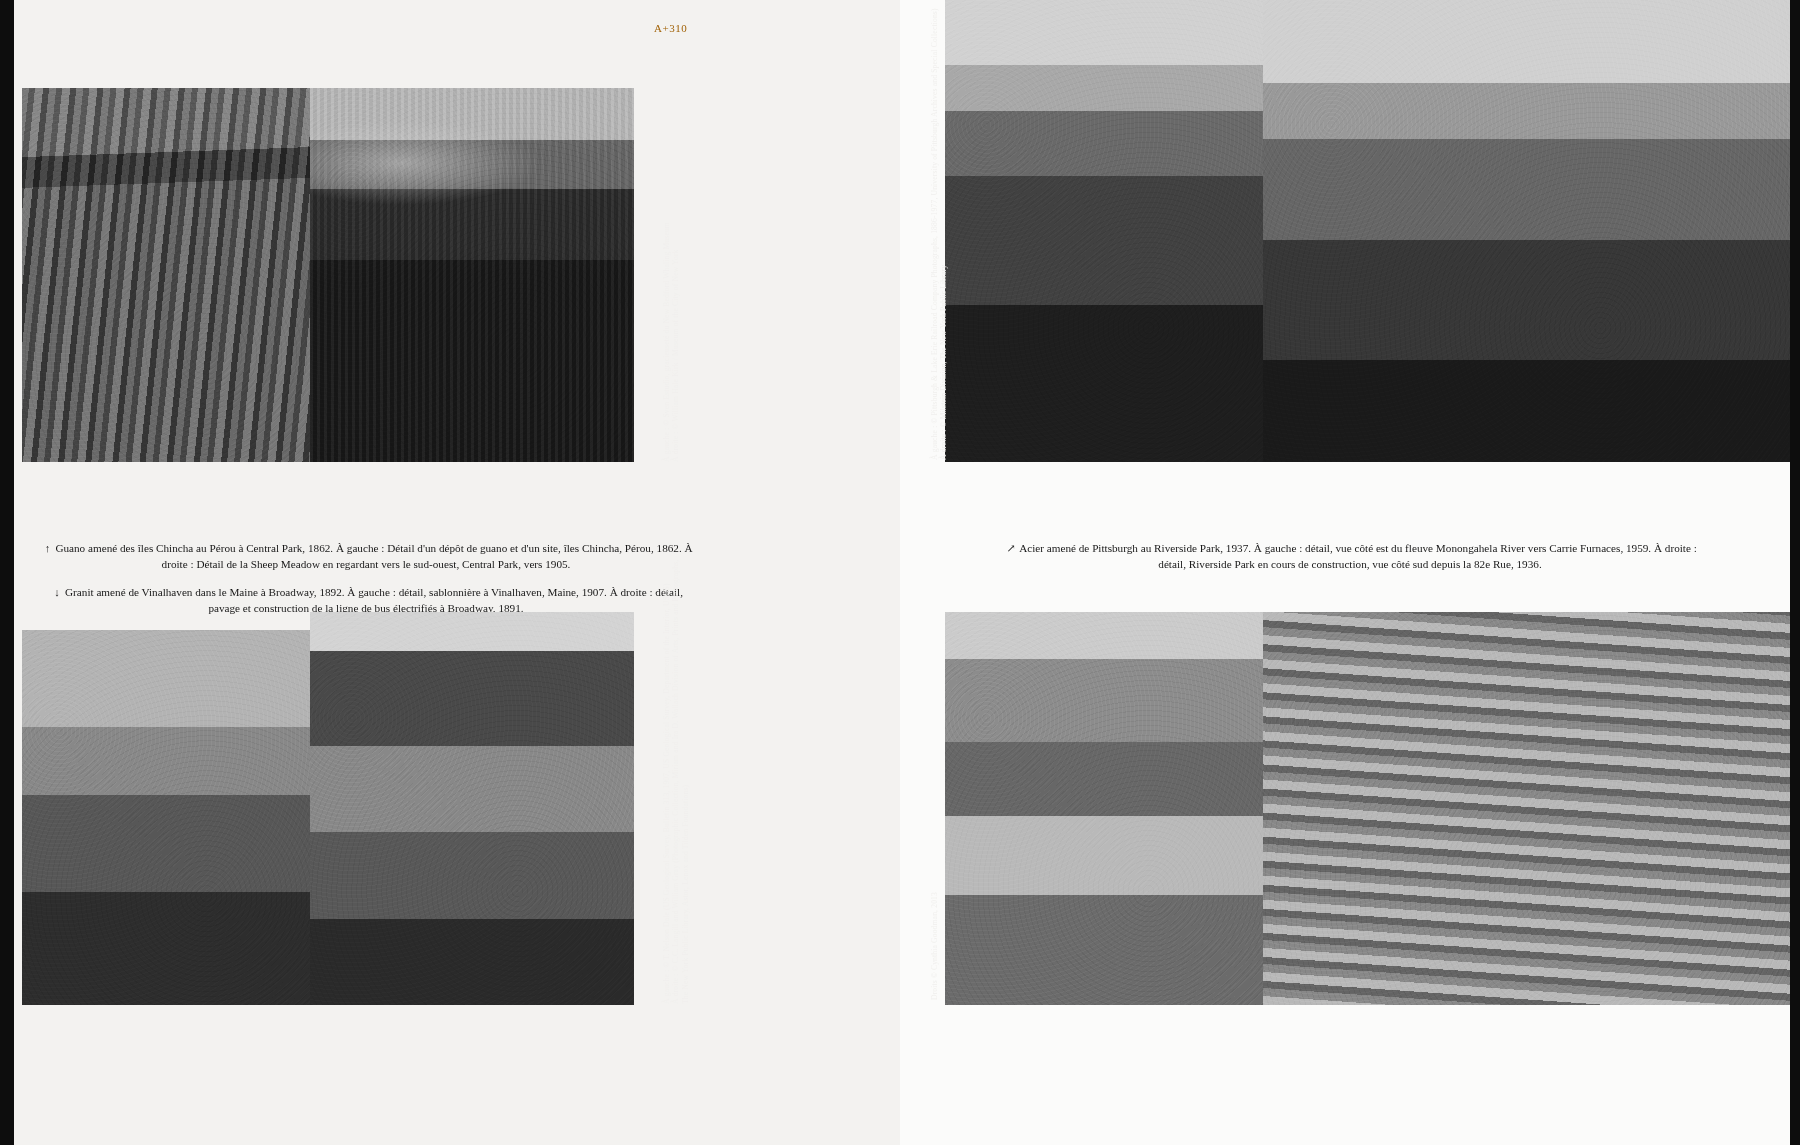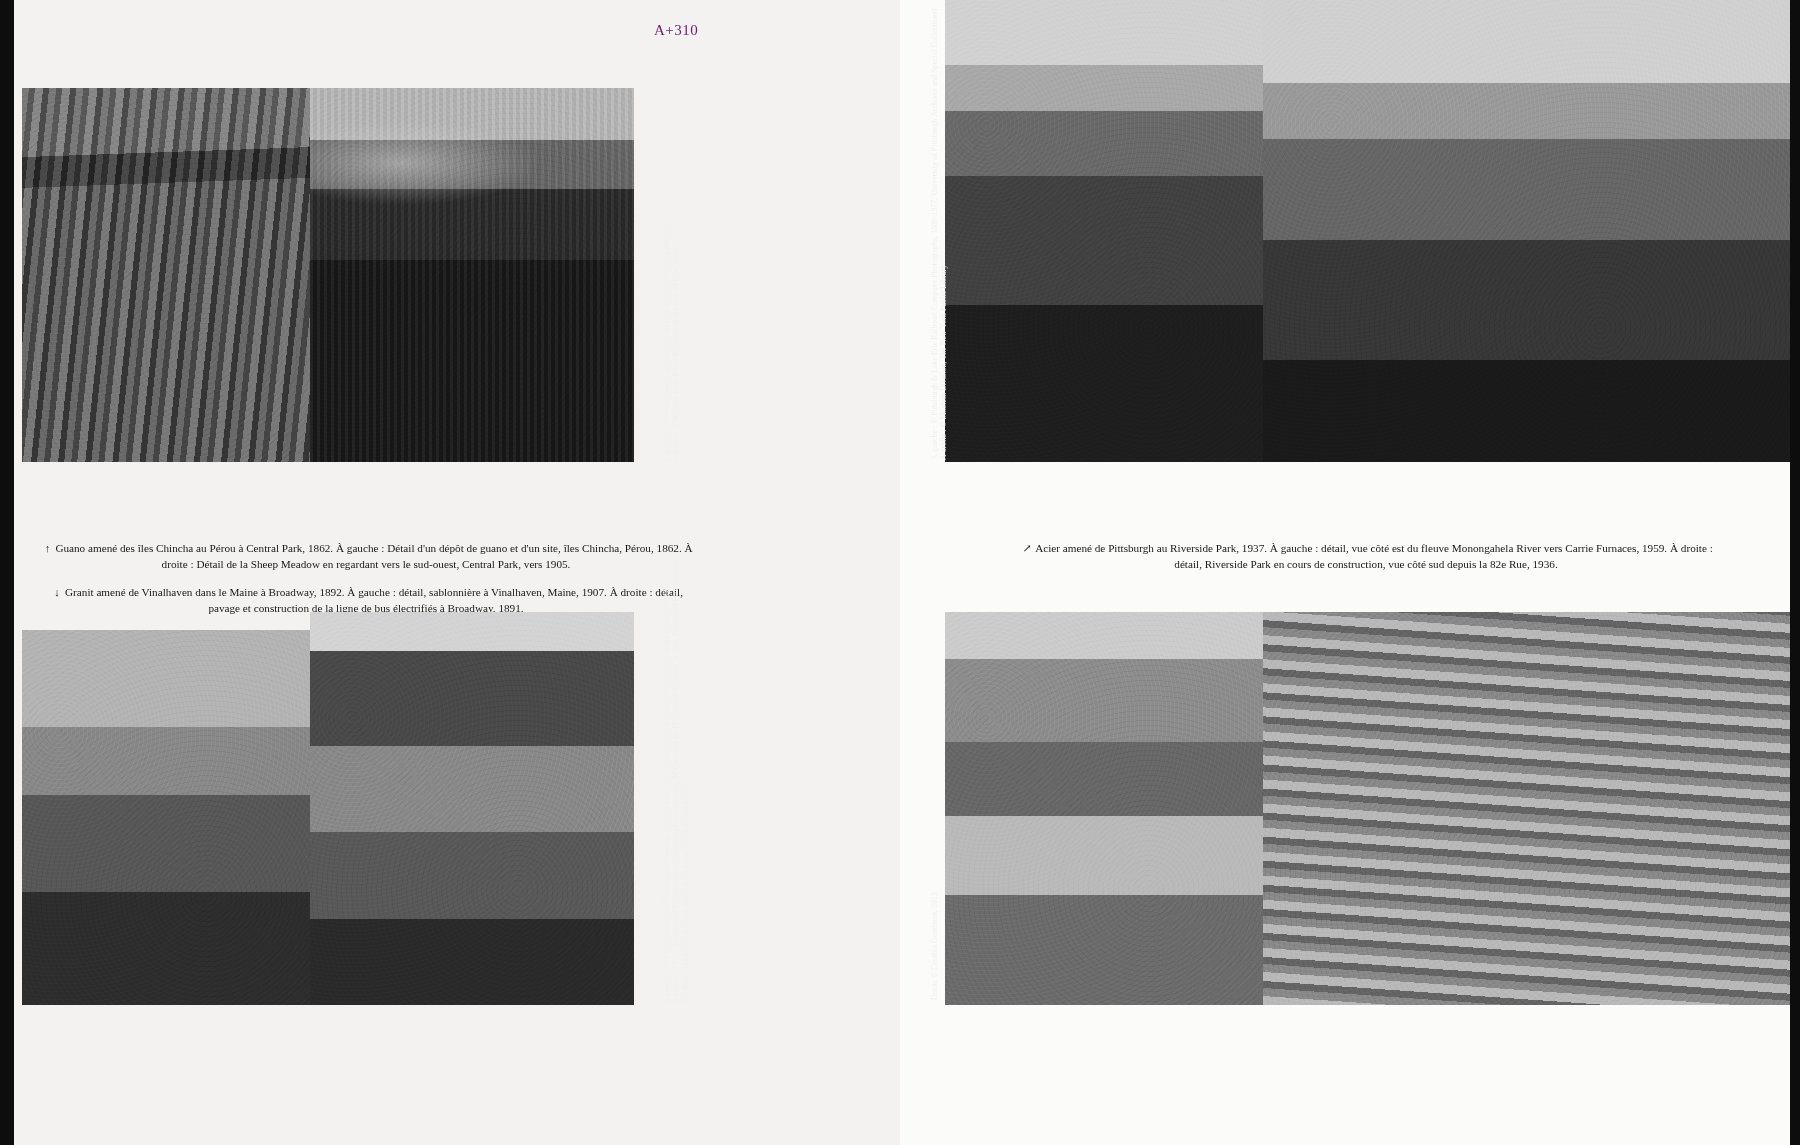--- a/index.html
+++ b/index.html
@@ -42,23 +42,23 @@
     background: #f3f2f0;
   }
   .page.left  { left: 14px;  width: 886px; }
   .page.right { left: 900px; width: 890px; background:#fbfbfa; }
 
   
   .folio {
     position: absolute;
     top: 22px;
     left: 640px;
-    font-size: 15px;
+    font-size: 11px;
     letter-spacing: .5px;
-    color: #701a75;
+    color: #a16207;
     font-family: "Liberation Serif", serif;
   }
 
   
   .photo {
     position: absolute;
     overflow: hidden;
     background: #333;
   }
   .photo-inner {
@@ -219,21 +219,21 @@
 
     <div class="photo bw grain vign" style="left:363px; top:0px; width:527px; height:462px;">
       <div class="photo-inner tx-shore"></div>
     </div>
 
     <div class="credit" style="left:30px; top:460px;">
       <div>À gauche : © Pittsburgh &amp; Lake Erie Railroad Company Photographs, 1886-1977, University of Pittsburgh Archives and Special Collections)</div>
       <div>À droite : © Milstein Division, The New York Public Library</div>
     </div>
 
-    <div class="caption" style="left:116px; top:541px; width:700px;">
+    <div class="caption" style="left:100px; top:541px; width:700px;">
       <span class="arrow">↗</span><span>Acier amené de Pittsburgh au Riverside Park, 1937. À gauche : détail, vue côté est du fleuve Monongahela River vers Carrie Furnaces, 1959. À droite : détail, Riverside Park en cours de construction, vue côté sud depuis la 82e Rue, 1936.</span>
     </div>
 
 
     <div class="photo bw grain vign" style="left:45px; top:612px; width:318px; height:393px;">
       <div class="photo-inner tx-logs"></div>
     </div>
 
     <div class="photo bw grain vign" style="left:363px; top:612px; width:527px; height:393px;">
       <div class="photo-inner tx-deck"></div>

